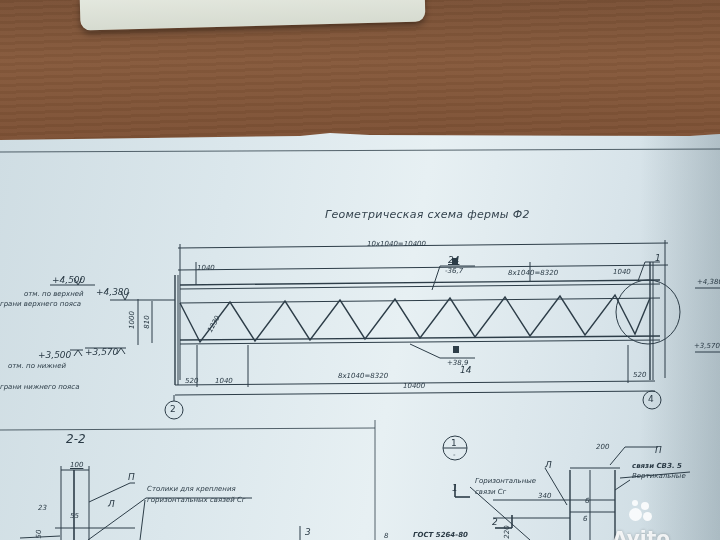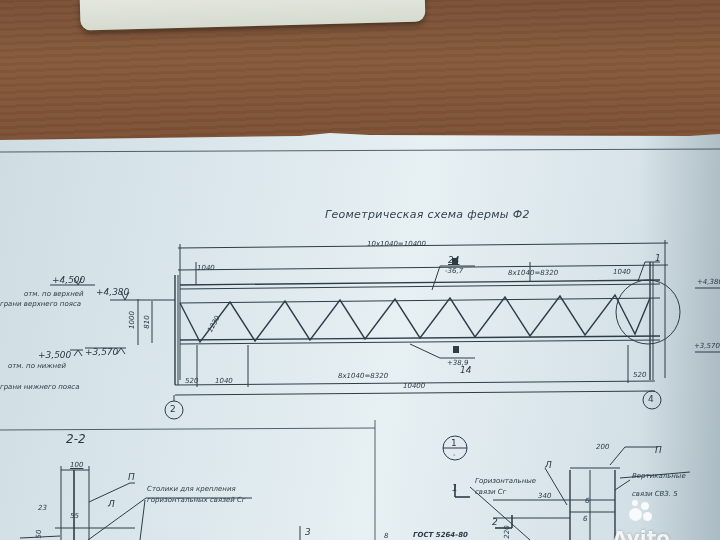--- a/index.html
+++ b/index.html
@@ -188,21 +188,21 @@
 <div class="lbl md" style="left:305px;top:527px;">3</div>
 
 <div class="lbl md" style="left:451px;top:438px;font-style:normal;">1</div>
 <div class="lbl sm" style="left:453px;top:451px;">-</div>
 <div class="lbl sm" style="left:596px;top:443px;">200</div>
 <div class="lbl md" style="left:655px;top:445px;">П</div>
 <div class="lbl md" style="left:545px;top:460px;">Л</div>
 <div class="lbl sm" style="left:475px;top:477px;">Горизонтальные</div>
 <div class="lbl sm" style="left:475px;top:488px;">связи Сг</div>
 <div class="lbl sm" style="left:632px;top:472px;">Вертикальные</div>
-<div class="lbl sm" style="left:632px;top:490px;">связи СВЗ. 5</div>
+<div class="lbl sm" style="left:632px;top:462px;font-weight:bold;">связи СВЗ. 5</div>
 <div class="lbl sm" style="left:538px;top:492px;">340</div>
 <div class="lbl sm" style="left:500px;top:528px;transform:rotate(-90deg);">220</div>
 <div class="lbl sm" style="left:585px;top:497px;">6</div>
 <div class="lbl sm" style="left:583px;top:515px;">6</div>
 <div class="lbl md" style="left:452px;top:483px;">1</div>
 <div class="lbl md" style="left:492px;top:517px;">2</div>
 <div class="lbl sm" style="left:413px;top:531px;font-weight:bold;">ГОСТ 5264-80</div>
 <div class="lbl sm" style="left:384px;top:532px;">8</div>
 
 <div class="watermark">

